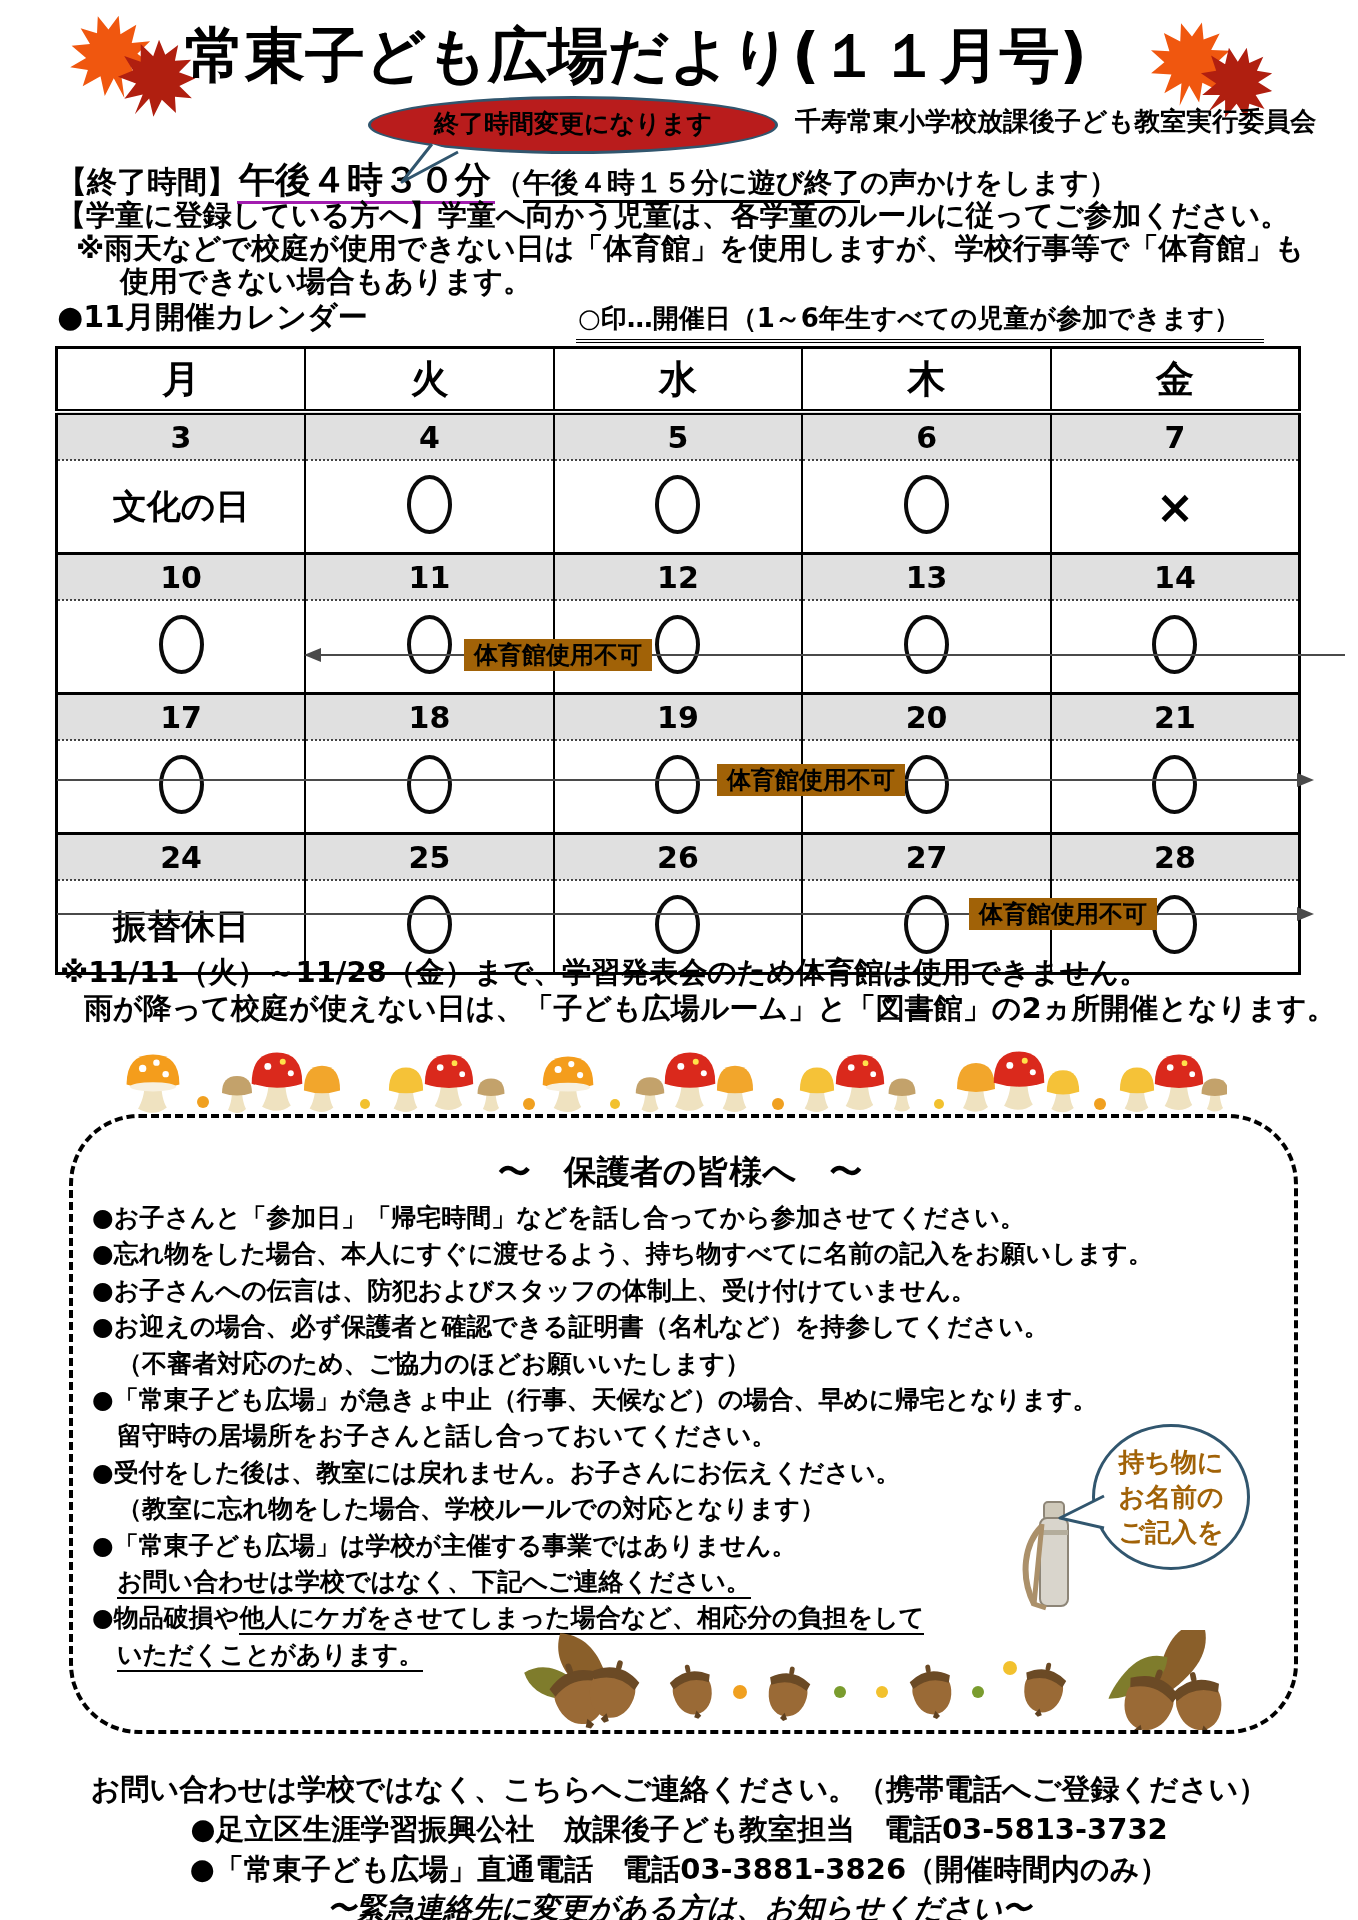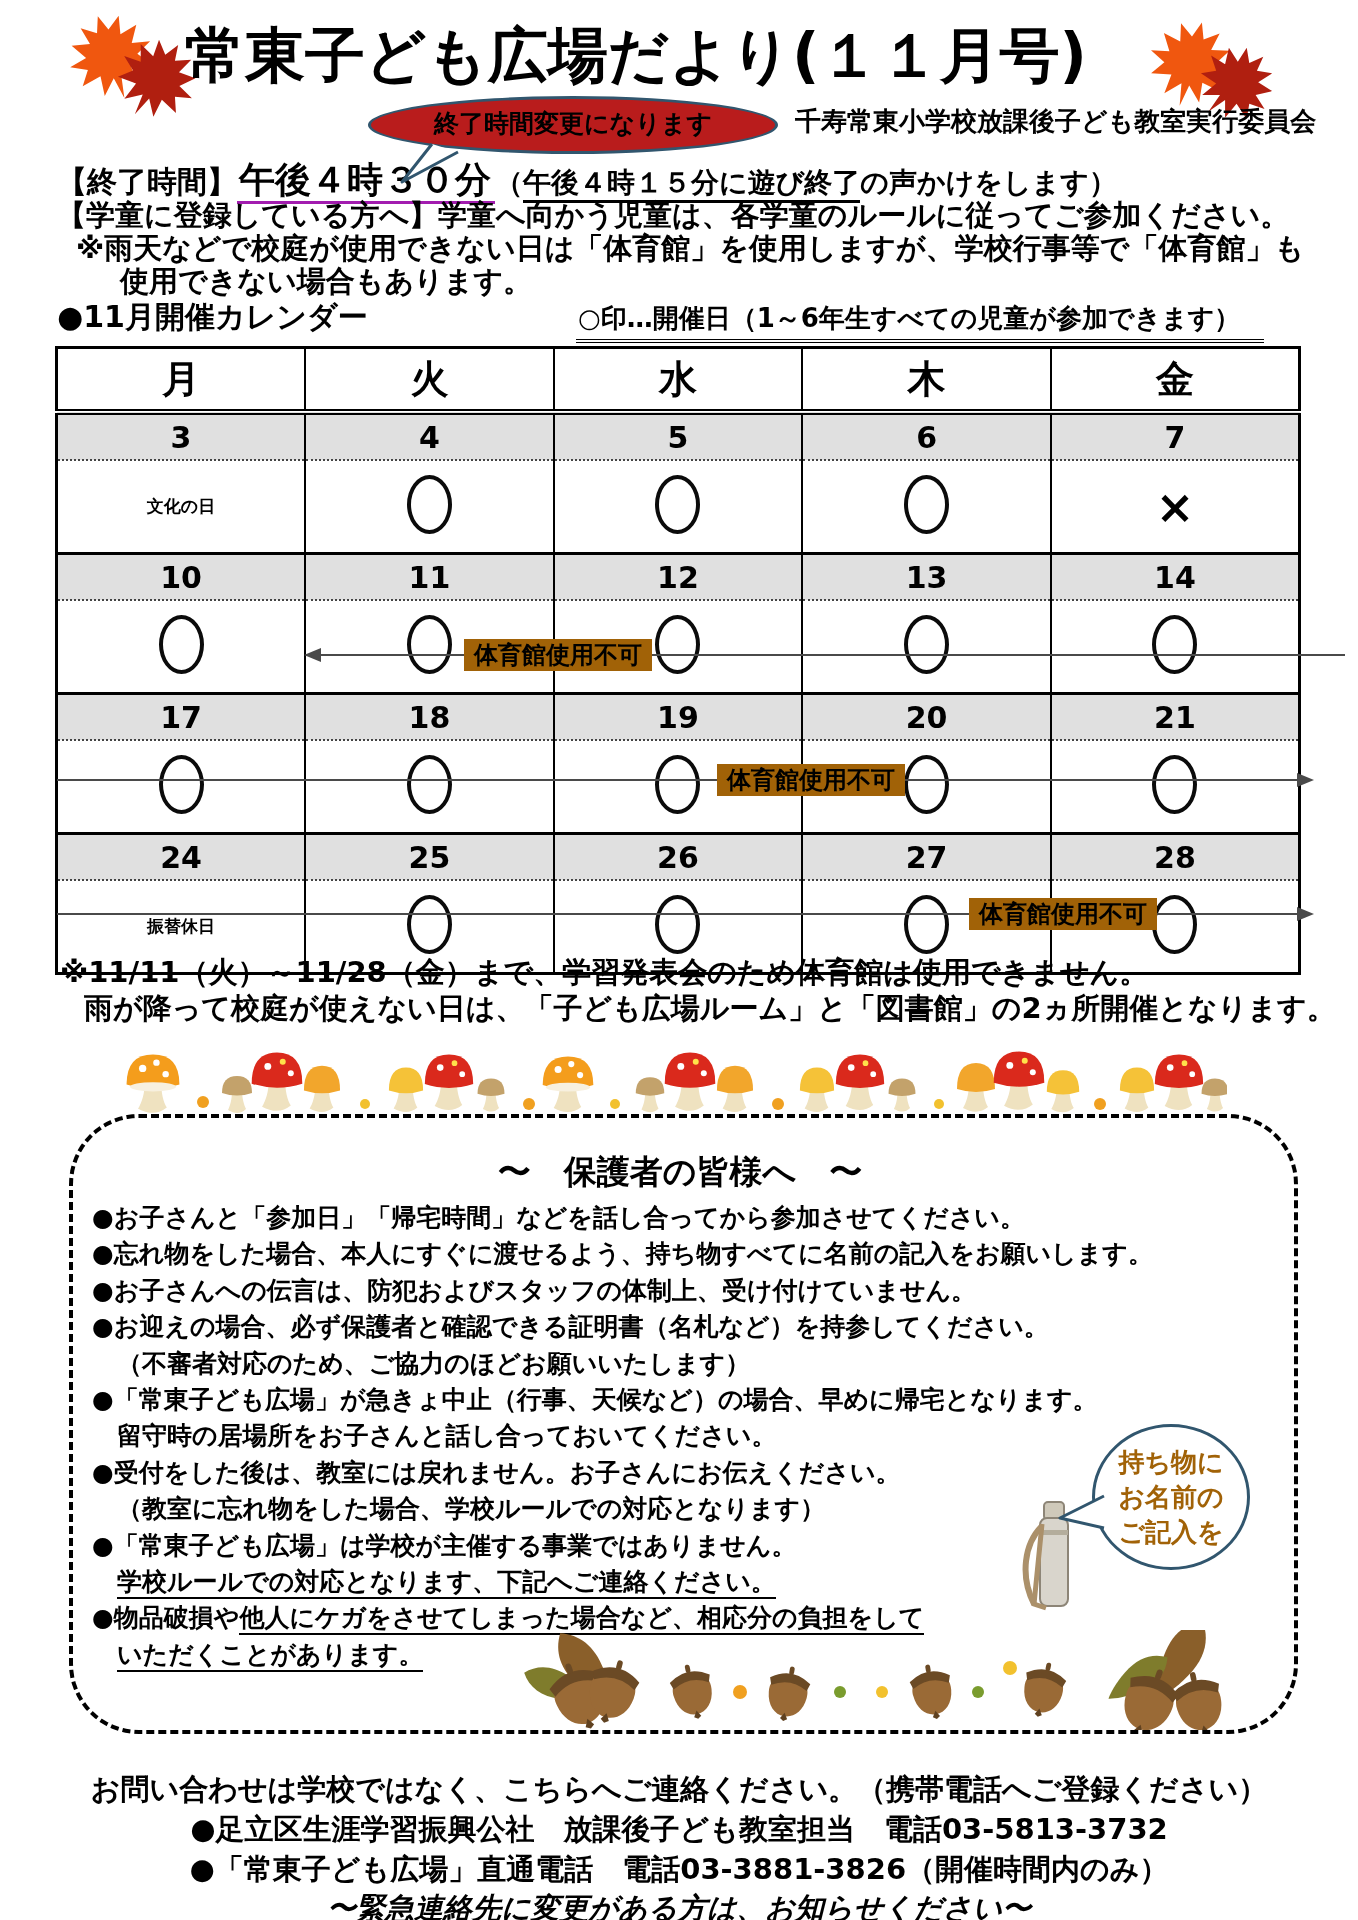--- a/index.html
+++ b/index.html
@@ -31,21 +31,21 @@
   table.cal{left:55px;top:346px;width:1246px;border-collapse:collapse;table-layout:fixed;
             border:3px solid #000;z-index:1;}
   table.cal th{border-left:2px solid #000;border-bottom:6px double #000;height:58px;
                font-size:38px;font-weight:800;background:#fff;}
   table.cal tr.dates td{border-left:2px solid #000;border-top:3px solid #000;height:42px;
                background:#e0e0e0;font-size:30px;font-weight:800;text-align:center;}
   table.cal tr.marks td{border-left:2px solid #000;border-top:2px dotted #444;height:89px;
                text-align:center;vertical-align:middle;}
   .circle-mark{display:inline-block;width:37px;height:51px;border:4px solid #0b0b0b;border-radius:50%;}
   td.is-cross{font-size:46px;font-weight:700;}
-  td.is-text{font-size:17px;font-weight:700;}
+  td.is-text{font-size:34px;font-weight:700;}
   
   .arrow-line{position:absolute;height:0;border-top:2.5px solid #4a4a4a;z-index:4;}
   .al-label{position:absolute;top:-17px;font-size:24px;font-weight:700;background:#a16207;
             padding:0 10px;white-space:nowrap;line-height:32px;}
   .ah{position:absolute;width:0;height:0;border-top:7px solid transparent;border-bottom:7px solid transparent;}
   .ah-l{left:-2px;top:-8.5px;border-right:17px solid #4a4a4a;}
   .ah-r{right:-17px;top:-8.5px;border-left:17px solid #4a4a4a;}
   .w2{left:306px;top:654px;width:1039px;}
   .w3{left:57px;top:779px;width:1240px;}
   .w4{left:57px;top:913px;width:1240px;}
@@ -265,21 +265,21 @@
     <div class="pline"><span>●お子さんと「参加日」「帰宅時間」などを話し合ってから参加させてください。</span><span class="ul"></span></div>
     <div class="pline"><span>●忘れ物をした場合、本人にすぐに渡せるよう、持ち物すべてに名前の記入をお願いします。</span><span class="ul"></span></div>
     <div class="pline"><span>●お子さんへの伝言は、防犯およびスタッフの体制上、受け付けていません。</span><span class="ul"></span></div>
     <div class="pline"><span>●お迎えの場合、必ず保護者と確認できる証明書（名札など）を持参してください。</span><span class="ul"></span></div>
     <div class="pline"><span>　（不審者対応のため、ご協力のほどお願いいたします）</span><span class="ul"></span></div>
     <div class="pline"><span>●「常東子ども広場」が急きょ中止（行事、天候など）の場合、早めに帰宅となります。</span><span class="ul"></span></div>
     <div class="pline"><span>　留守時の居場所をお子さんと話し合っておいてください。</span><span class="ul"></span></div>
     <div class="pline"><span>●受付をした後は、教室には戻れません。お子さんにお伝えください。</span><span class="ul"></span></div>
     <div class="pline"><span>　（教室に忘れ物をした場合、学校ルールでの対応となります）</span><span class="ul"></span></div>
     <div class="pline"><span>●「常東子ども広場」は学校が主催する事業ではありません。</span><span class="ul"></span></div>
-    <div class="pline"><span>　</span><span class="ul">学校ルールでの対応となります、下記へご連絡ください。</span></div>
+    <div class="pline"><span>　</span><span class="ul">お問い合わせは学校ではなく、下記へご連絡ください。</span></div>
     <div class="pline"><span>●物品破損や</span><span class="ul">他人にケガをさせてしまった場合など、相応分の負担をして</span></div>
     <div class="pline"><span>　</span><span class="ul">いただくことがあります。</span></div>
   </div>
 
   <div class="abs supplies-bubble">
     <div>持ち物に</div>
     <div>お名前の</div>
     <div>ご記入を</div>
   </div>
   <svg class="abs bubble-tail-right" width="48" height="42" viewBox="0 0 48 42">

